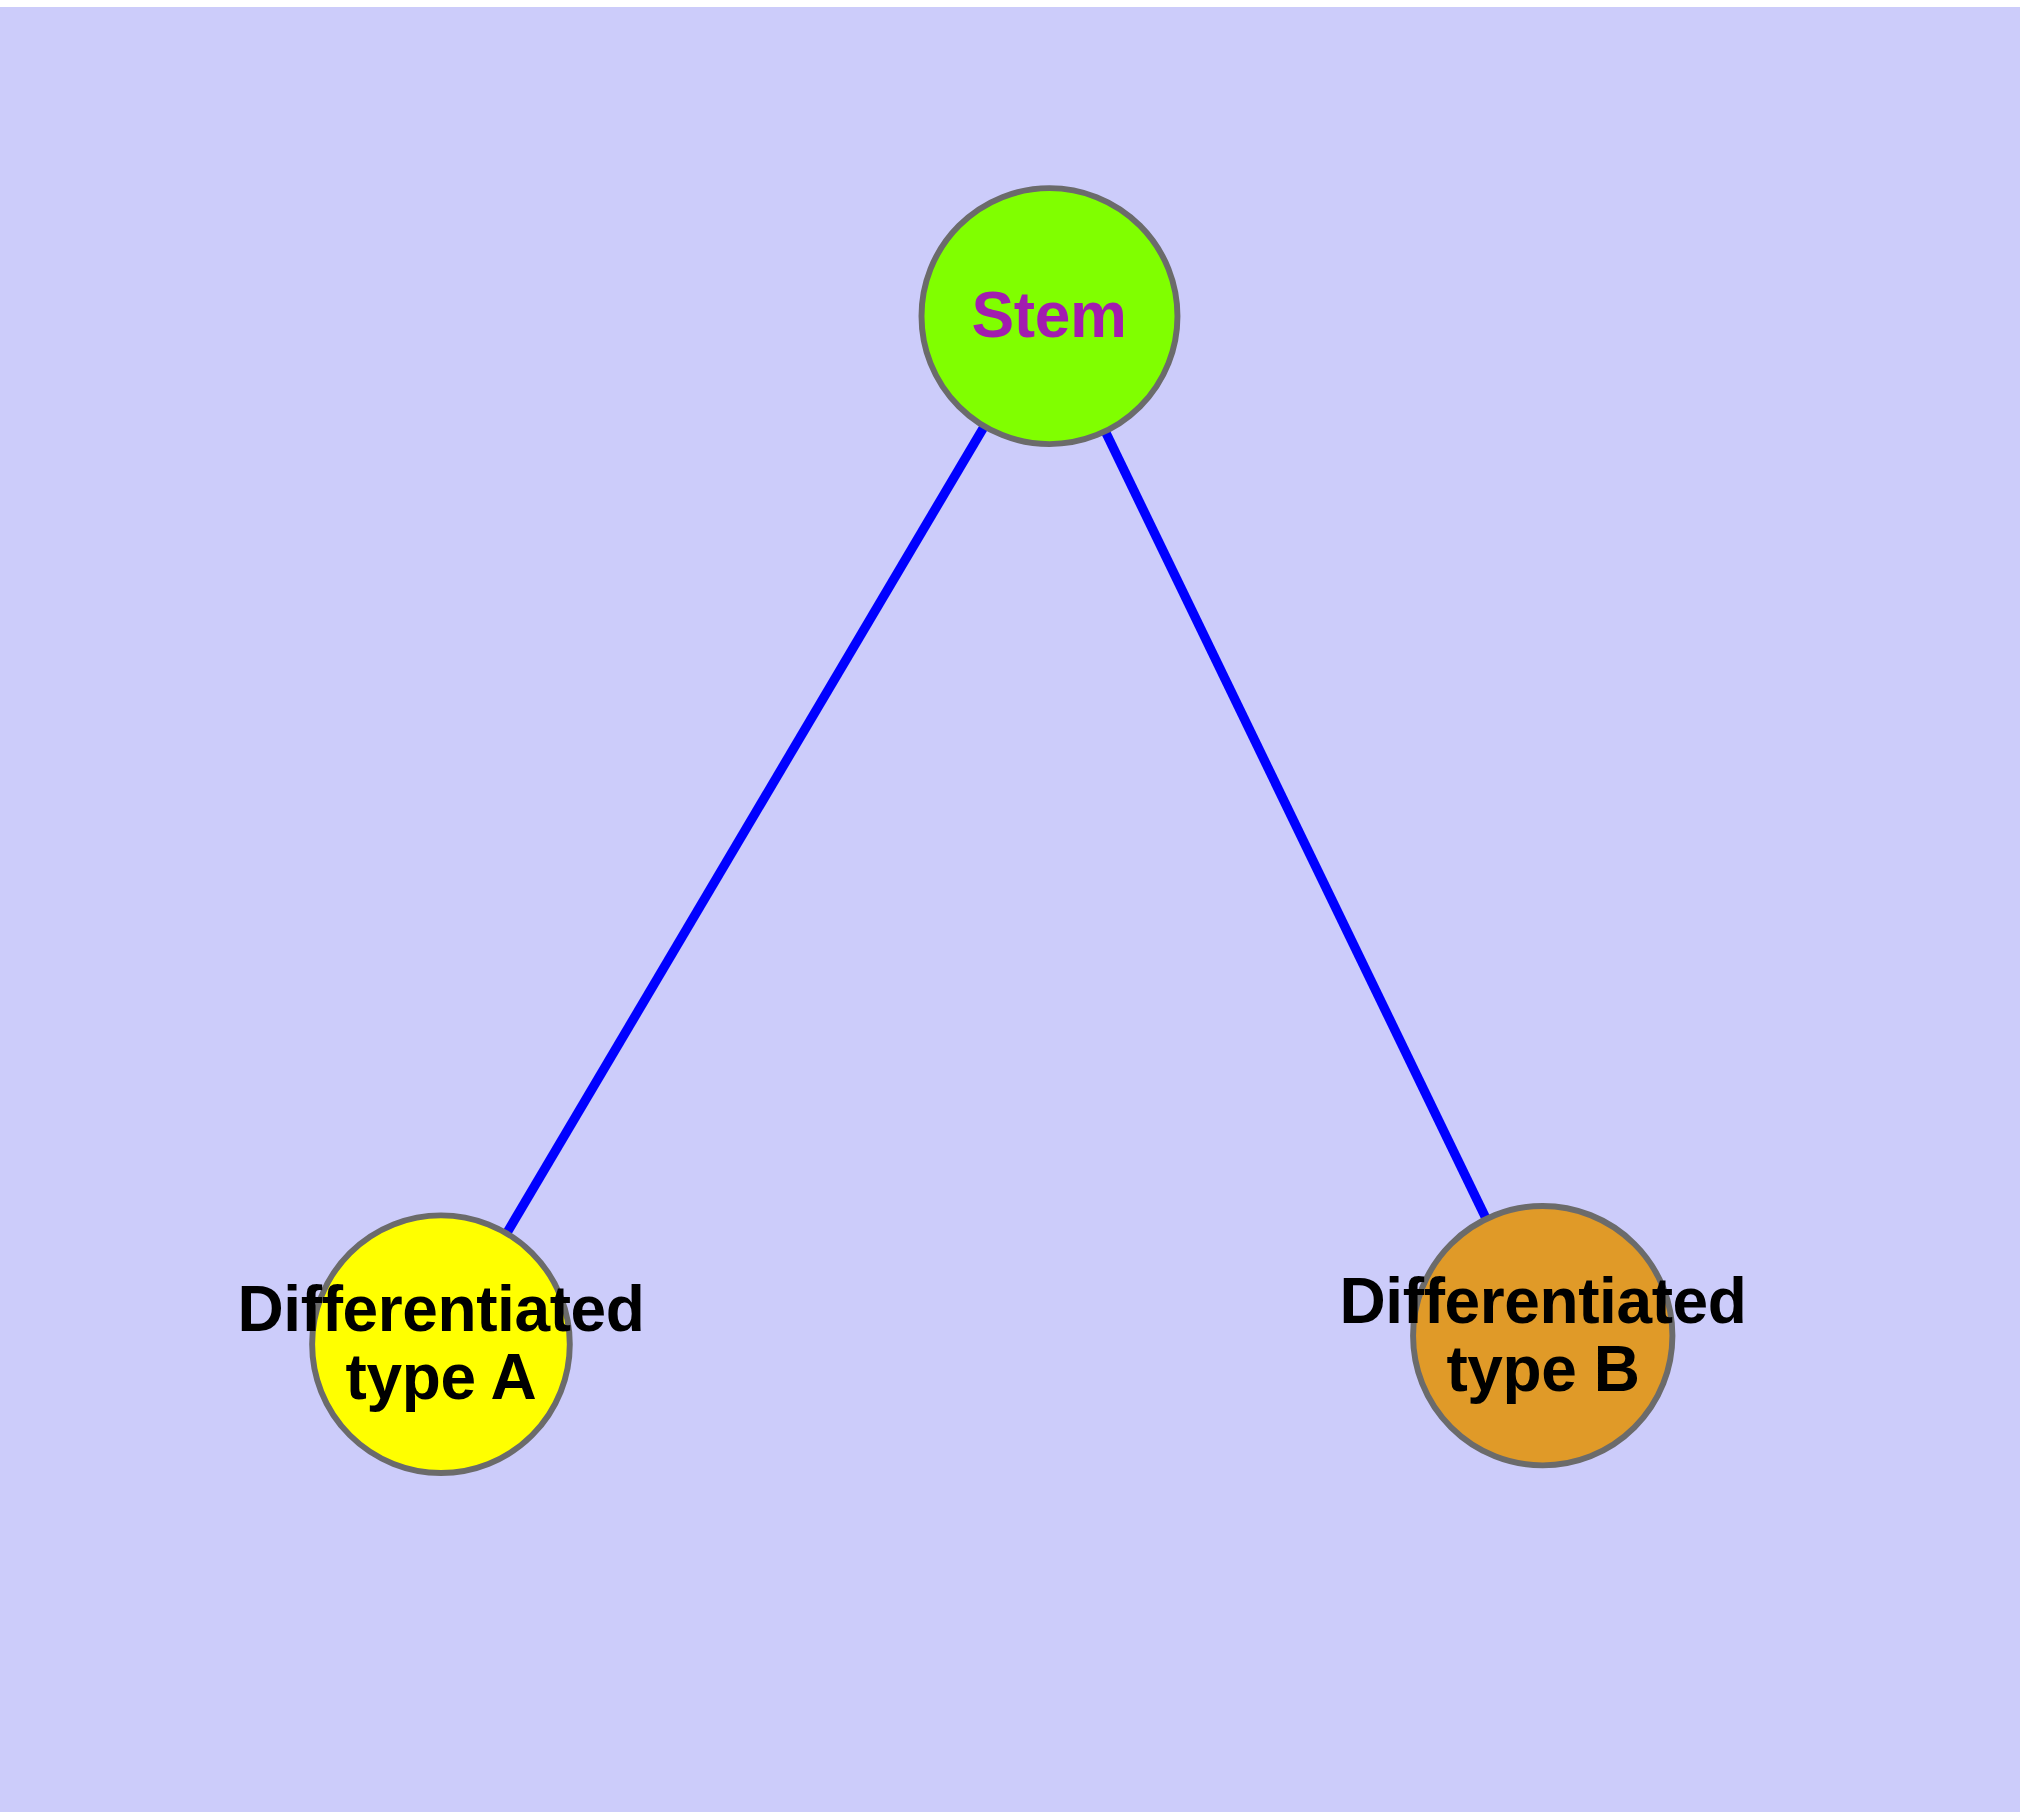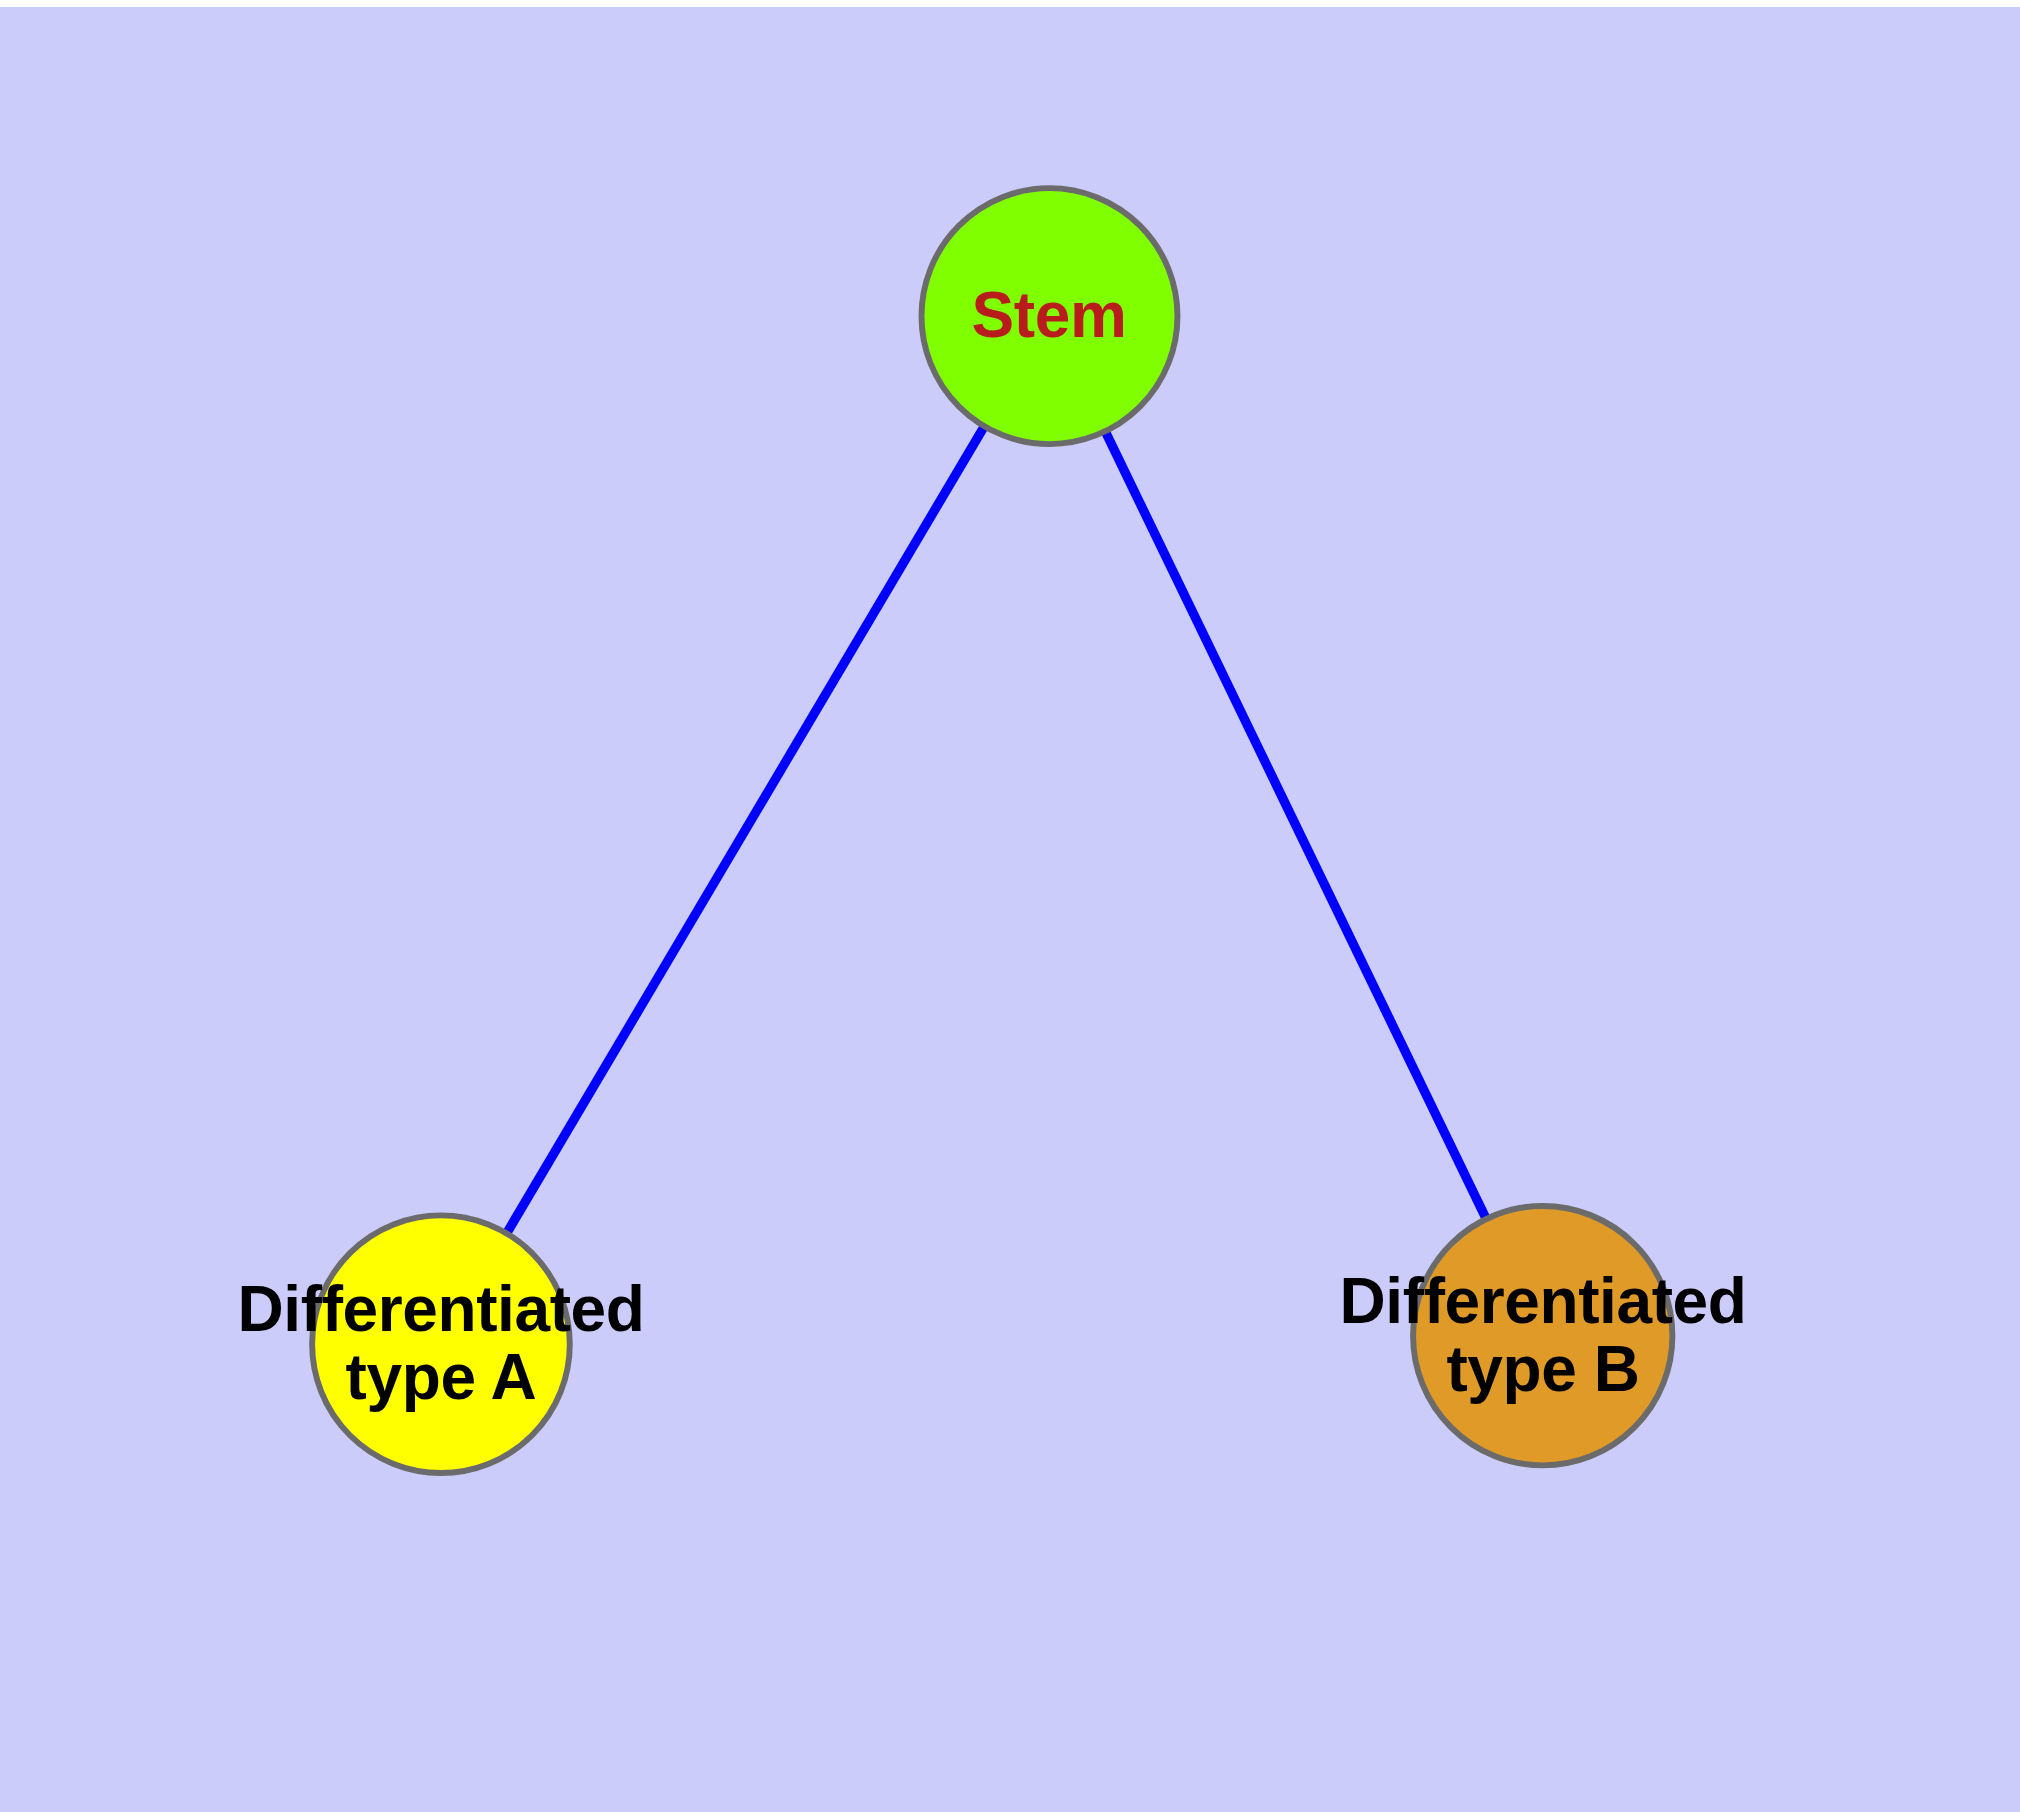--- a/index.html
+++ b/index.html
@@ -58,20 +58,20 @@
       <line class="edge" id="edge-1" x1="1302.8898353214095" y1="507.1279585767277" x2="1754.2391601776321" y2="1440.0716661403633" stroke="#0000ff" stroke-width="11" stroke-linecap="butt"></line>
     </g>
 
     <g>
       <circle class="node" id="node-0" cx="1238" cy="373" r="151" fill="#80ff00" stroke="#6b6b6b" stroke-width="7"></circle>
       <circle class="node" id="node-1" cx="520" cy="1586" r="152" fill="#ffff00" stroke="#6b6b6b" stroke-width="7"></circle>
       <circle class="node" id="node-2" cx="1820" cy="1576" r="153" fill="#e09a28" stroke="#6b6b6b" stroke-width="7"></circle>
     </g>
   </svg>
 
-  <div class="node-label" id="label-0" style="left: 1049px; top: 316px; color: #b91c1c;">Stem</div>
+  <div class="node-label" id="label-0" style="left: 1049px; top: 316px; color: #a21caf;">Stem</div>
   <div class="node-label" id="label-1" style="left: 441px; top: 1344px; color: rgb(0, 0, 0);">Differentiated
 type A</div>
   <div class="node-label" id="label-2" style="left: 1543px; top: 1336px; color: rgb(0, 0, 0);">Differentiated
 type B</div>
 
 </div>
 
 
 </body></html>

